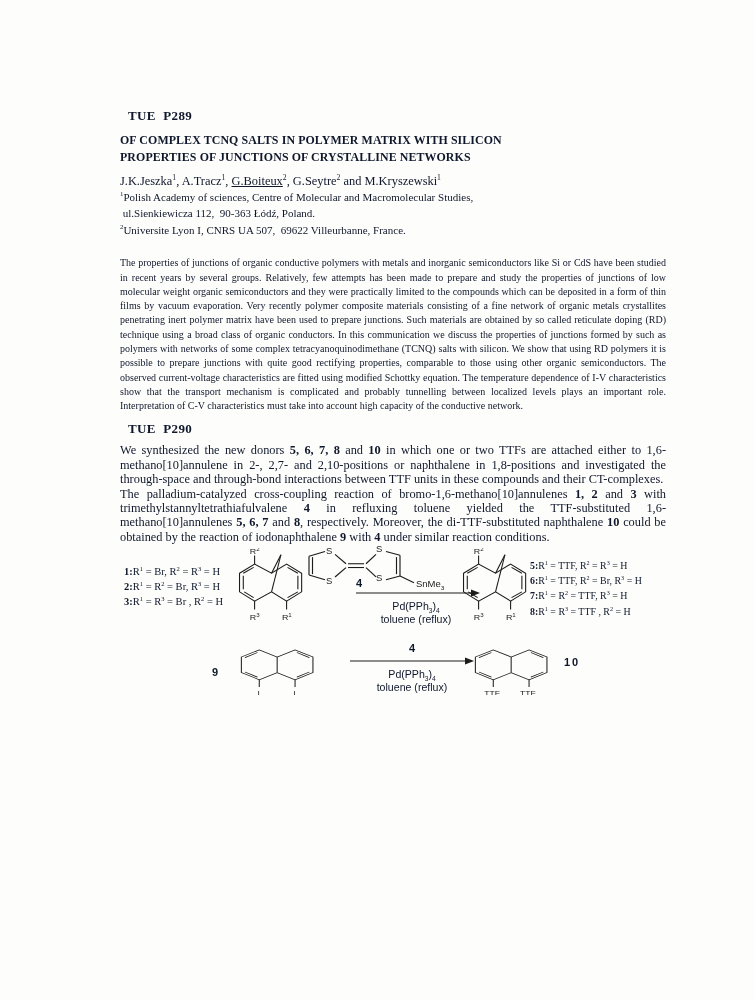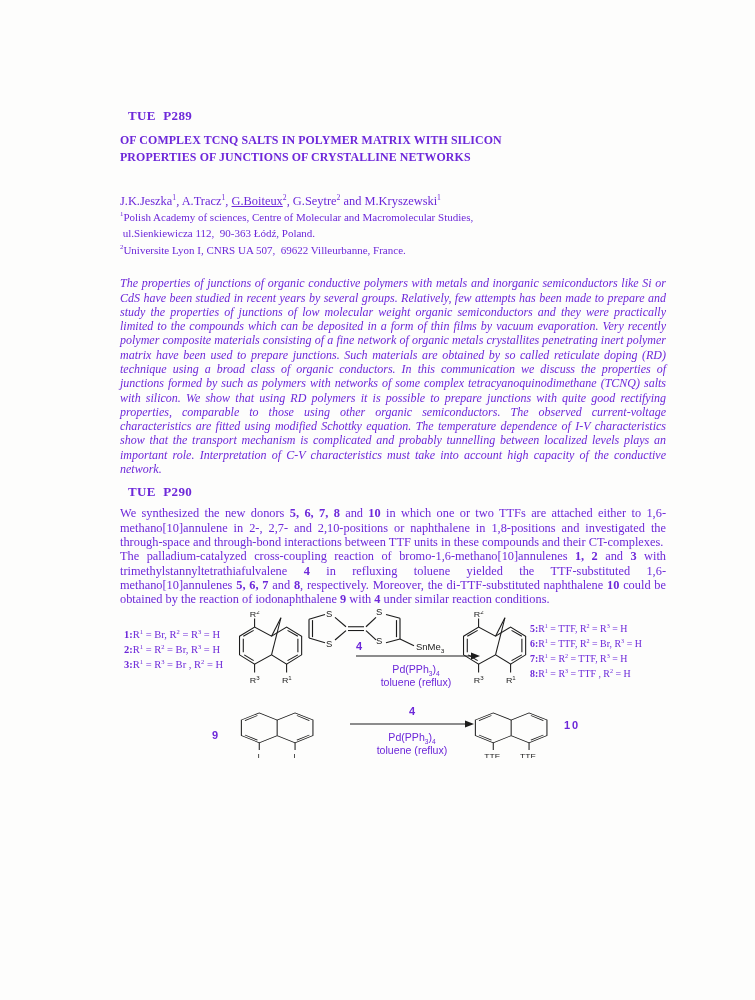--- a/index.html
+++ b/index.html
@@ -1,30 +1,30 @@
 <!DOCTYPE html>
 <html><head>
 <meta charset="utf-8">
 <style>
   html,body{margin:0;padding:0;background:#e8e8e8;}
   .page{
     position:relative;
     width:755px;height:1000px;
     background:#fdfdfc;
     font-family:"Liberation Serif", serif;
-    color:#6d28d9;
+    color:#0f172a;
     overflow:hidden;
   }
   .content{position:absolute;left:120px;top:108px;width:546px;}
   .session{font-weight:bold;font-size:13px;white-space:pre;letter-spacing:.4px;padding-left:8px;}
   .title-line{font-weight:bold;font-size:11.9px;line-height:16.5px;white-space:nowrap;letter-spacing:.1px;}
   .title-block{margin-top:8px;}
-  .authors{margin-top:28px;font-size:12.4px;line-height:16px;}
+  .authors{margin-top:8px;font-size:12.4px;line-height:16px;}
   .affil{font-size:11px;line-height:16.4px;white-space:pre-wrap;}
-  .body-par{margin-top:18px;font-size:12px;line-height:14.3px;text-align:justify;font-style:italic;}
+  .body-par{margin-top:18px;font-size:10px;line-height:14.3px;text-align:justify;}
   .body-par2{margin-top:6px;font-size:12.35px;line-height:14.35px;text-align:justify;}
   sup{vertical-align:super;font-size:.62em;line-height:0;}
   sub{vertical-align:sub;font-size:.62em;line-height:0;}
   .u{text-decoration:underline;}
   
   .scheme{position:relative;width:546px;}
   .scheme1{height:96px;margin-top:2px;}
   .scheme2{height:58px;margin-top:2px;}
   .abs{position:absolute;}
   .rlabels{left:4px;top:18px;font-size:10.5px;line-height:15.2px;white-space:nowrap;}

